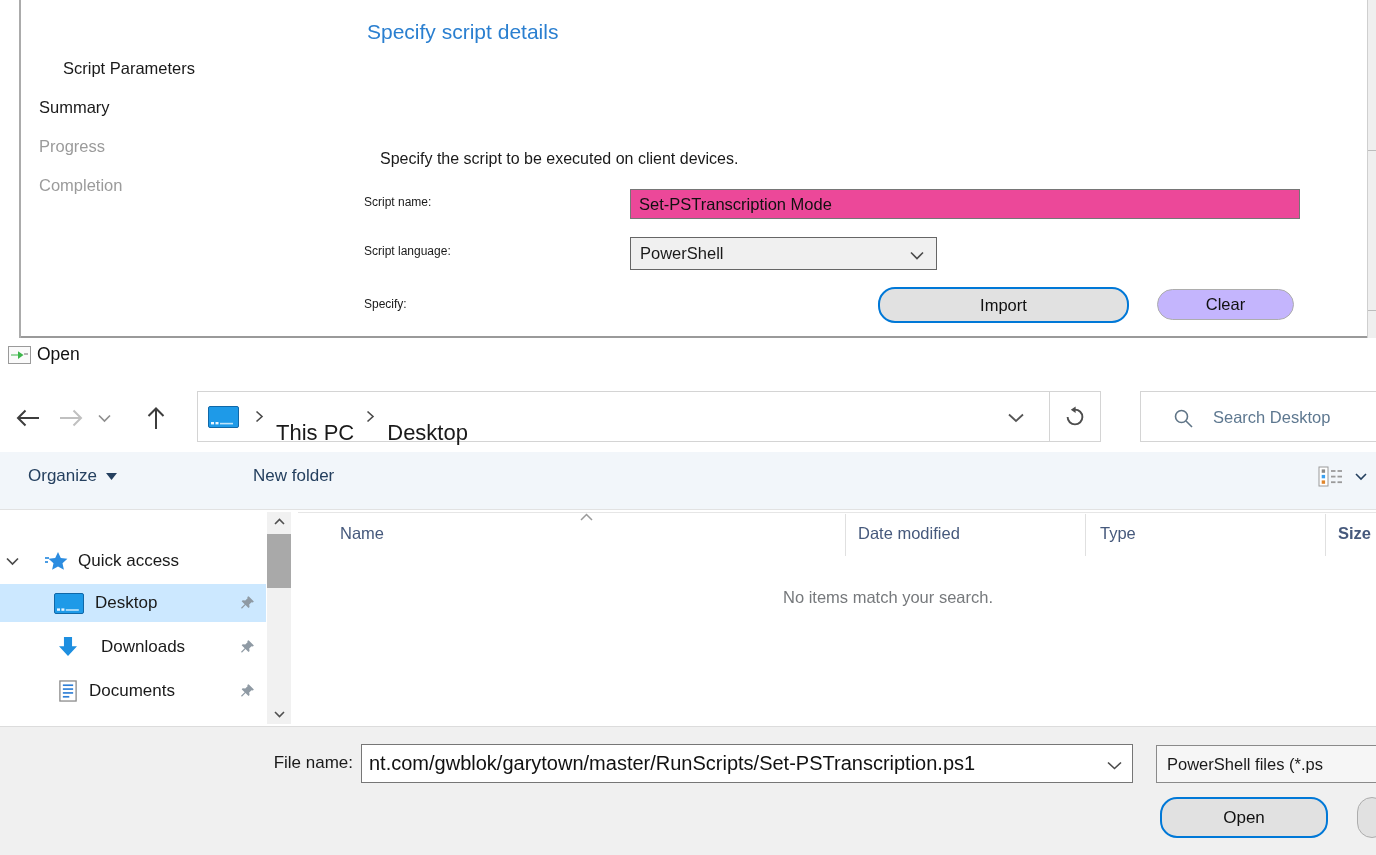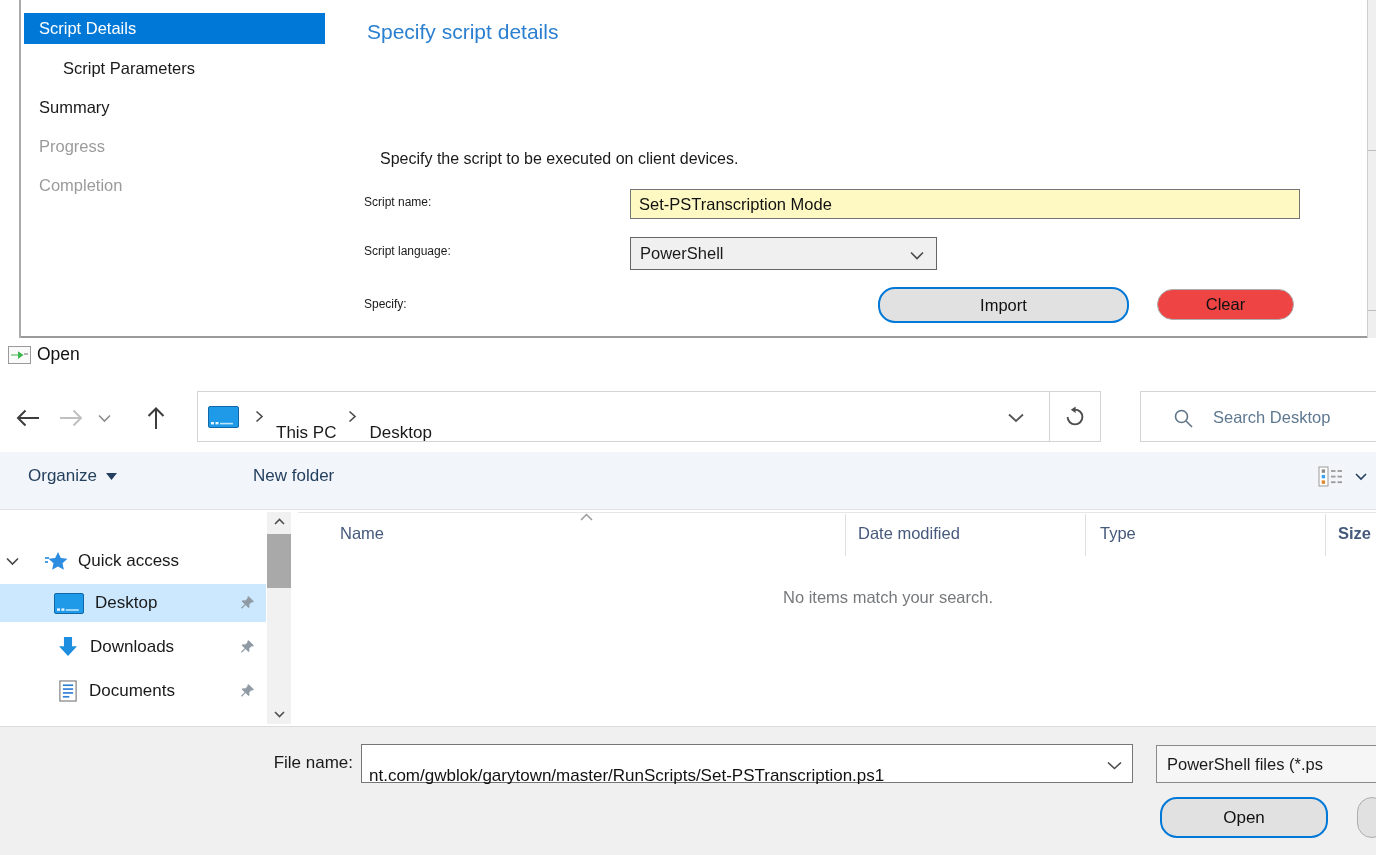--- a/index.html
+++ b/index.html
@@ -16,36 +16,36 @@
   .nav-item{position:absolute;left:24px;width:301px;height:31px;line-height:31px;font-size:16.5px;padding-left:15px;box-sizing:border-box;white-space:nowrap;}
   .nav-sel{background:#0078d7;color:#fff;top:13px;}
   .nav-child{top:53px;padding-left:39px;}
   .nav-n2{top:92px;}
   .nav-dis1{top:131px;color:#9b9b9b;}
   .nav-dis2{top:170px;color:#9b9b9b;}
   .wiz-heading{position:absolute;left:367px;top:20px;font-size:21px;color:#2a7fd0;}
   .wiz-desc{position:absolute;left:380px;top:150px;font-size:16px;}
   .wiz-label{position:absolute;left:364px;font-size:12px;}
   .inp-name{position:absolute;left:630px;top:189px;width:670px;height:30px;border:1px solid #767676;box-sizing:border-box;
-            font-family:"Liberation Sans",sans-serif;font-size:16.5px;padding:0 8px;color:#111;background:#fef9c3;outline:none;}
+            font-family:"Liberation Sans",sans-serif;font-size:16.5px;padding:0 8px;color:#111;background:#ec4899;outline:none;}
   .sel-lang{position:absolute;left:630px;top:237px;width:307px;height:33px;background:#f0f0f0;border:1px solid #666;
             box-sizing:border-box;display:flex;align-items:center;font-size:16.5px;padding-left:9px;}
   .sel-lang .chev{position:absolute;right:12px;top:13px;}
   .btn-import{position:absolute;left:878px;top:287px;width:251px;height:36px;background:#e1e1e1;border:2px solid #0078d7;font-size:16.5px;color:#111;}
-  .btn-clear{position:absolute;left:1157px;top:289px;width:137px;height:31px;background:#ef4444;border:1px solid #adadad;font-size:16.5px;color:#111;}
+  .btn-clear{position:absolute;left:1157px;top:289px;width:137px;height:31px;background:#c4b5fd;border:1px solid #adadad;font-size:16.5px;color:#111;}
 
   
   .odlg{position:absolute;left:0;top:340px;width:1312px;height:515px;background:#fff;}
   .tb-icon{position:absolute;left:8px;top:6px;}
   .tb-title{position:absolute;left:37px;top:4px;font-size:17.5px;color:#111;}
 
   .navbtn{position:absolute;background:none;border:none;padding:0;}
   .addr{position:absolute;left:197px;top:51px;width:904px;height:51px;border:1px solid #d4d4d4;background:#fff;box-sizing:border-box;}
   .addr-inner{display:flex;align-items:center;height:100%;padding-left:10px;}
-  .crumb{font-size:17px;color:#1a1a1a;white-space:nowrap;margin-top:33px;}
+  .crumb{font-size:22px;color:#1a1a1a;white-space:nowrap;margin-top:33px;}
   .crumb-sep{margin:0 12px;}
   .addr-chev{position:absolute;left:810px;top:21px;}
   .addr-div{position:absolute;left:851px;top:0;bottom:0;width:1px;background:#d4d4d4;}
   .addr-refresh{position:absolute;left:866px;top:14px;background:none;border:none;padding:0;}
   .searchbox{position:absolute;left:1140px;top:51px;width:250px;height:51px;border:1px solid #d4d4d4;background:#fff;box-sizing:border-box;}
   .search-ic{position:absolute;left:32px;top:16px;}
   .search-inp{position:absolute;left:70px;top:0;width:170px;height:100%;border:none;outline:none;
               font-family:"Liberation Sans",sans-serif;font-size:16.5px;color:#333;background:transparent;}
   .search-inp::placeholder{color:#5e7890;opacity:1;}
 
@@ -67,39 +67,36 @@
   .pin{position:absolute;left:240px;top:11px;}
   .side-sel{background:#cce8ff;}
 
   .sscroll{position:absolute;left:267px;top:2px;width:24px;height:212px;background:#f1f1f1;}
   .sscroll .arr{position:absolute;left:0;width:24px;height:19px;display:flex;align-items:center;justify-content:center;background:#f1f1f1;border:none;padding:0;}
   .sscroll .thumb{position:absolute;left:0;top:22px;width:24px;height:54px;background:#a9a9a9;}
 
   .footer{position:absolute;left:0;top:386px;width:1376px;height:129px;background:#f0f0f0;border-top:1px solid #dcdcdc;box-sizing:border-box;}
   .fn-label{position:absolute;left:240px;top:26px;width:113px;text-align:right;font-size:17px;}
   .fn-box{position:absolute;left:361px;top:17px;width:772px;height:39px;background:#fff;border:1px solid #767676;box-sizing:border-box;}
-  .fn-inp{position:absolute;left:0;top:0;width:738px;height:100%;border:none;outline:none;padding:12px 0 0 7px;
-          font-family:"Liberation Sans",sans-serif;font-size:17px;color:#111;background:transparent;}
+  .fn-inp{position:absolute;left:0;top:0;width:738px;height:100%;border:none;outline:none;padding:0 0 0 7px;
+          font-family:"Liberation Sans",sans-serif;font-size:20px;color:#111;background:transparent;}
   .fn-chev{position:absolute;right:10px;top:16px;}
   .ft-box{position:absolute;left:1156px;top:18px;width:240px;height:38px;background:#f6f6f6;border:1px solid #8a8a8a;box-sizing:border-box;
           display:flex;align-items:center;padding-left:10px;font-size:16.5px;white-space:nowrap;overflow:hidden;}
   .btn-open{position:absolute;left:1160px;top:70px;width:168px;height:41px;background:#e1e1e1;border:2px solid #0078d7;font-size:17px;color:#111;}
   .btn-cancel-part{position:absolute;left:1357px;top:70px;width:30px;height:41px;background:#e1e1e1;border:1px solid #adadad;}
 </style>
 </head>
 <body>
 
 <div class="screen">
 
   <div class="wizard">
     <div class="bg-edge"></div>
 
-    <div class="nav-item nav-sel">
-      <span>Script Details</span>
-    </div>
     <div class="nav-item nav-n2">
       <span>Summary</span>
     </div>
     <div class="nav-item nav-child">
       <span>Script Parameters</span>
     </div>
     <div class="nav-item nav-dis1">
       <span>Progress</span>
     </div>
     <div class="nav-item nav-dis2">
@@ -290,21 +287,21 @@
             </svg>
         </span>
       </div>
 
       <div class="side-row" style="top:118px;">
         <span style="margin-left:56px;">
           <svg width="24" height="25" viewBox="0 0 16 16">
               <path d="M5.3 1h5.4v6.2H14L8 13.6 2 7.2h3.3z" fill="#1e8fe0"></path>
             </svg>
         </span>
-        <span class="side-label" style="margin-left:10px;">Downloads</span>
+        <span class="side-label" style="margin-left:21px;">Downloads</span>
         <span class="pin">
           <svg width="15" height="15" viewBox="0 0 16 16">
               <path d="M9.2 1.2l5.6 5.6-1.1 1.1-1.4-.3-2.5 2.5.4 2.7-1.1 1.1-3.2-3.2L2 14.6l-.9-.9 3.9-3.9L1.8 6.6l1.1-1.1 2.7.4 2.5-2.5-.3-1.4z" fill="#8f9aa4"></path>
             </svg>
         </span>
       </div>
 
       <div class="side-row" style="top:162px;">
         <span style="margin-left:59px;">
           <svg width="18" height="22" viewBox="0 0 14 17">

